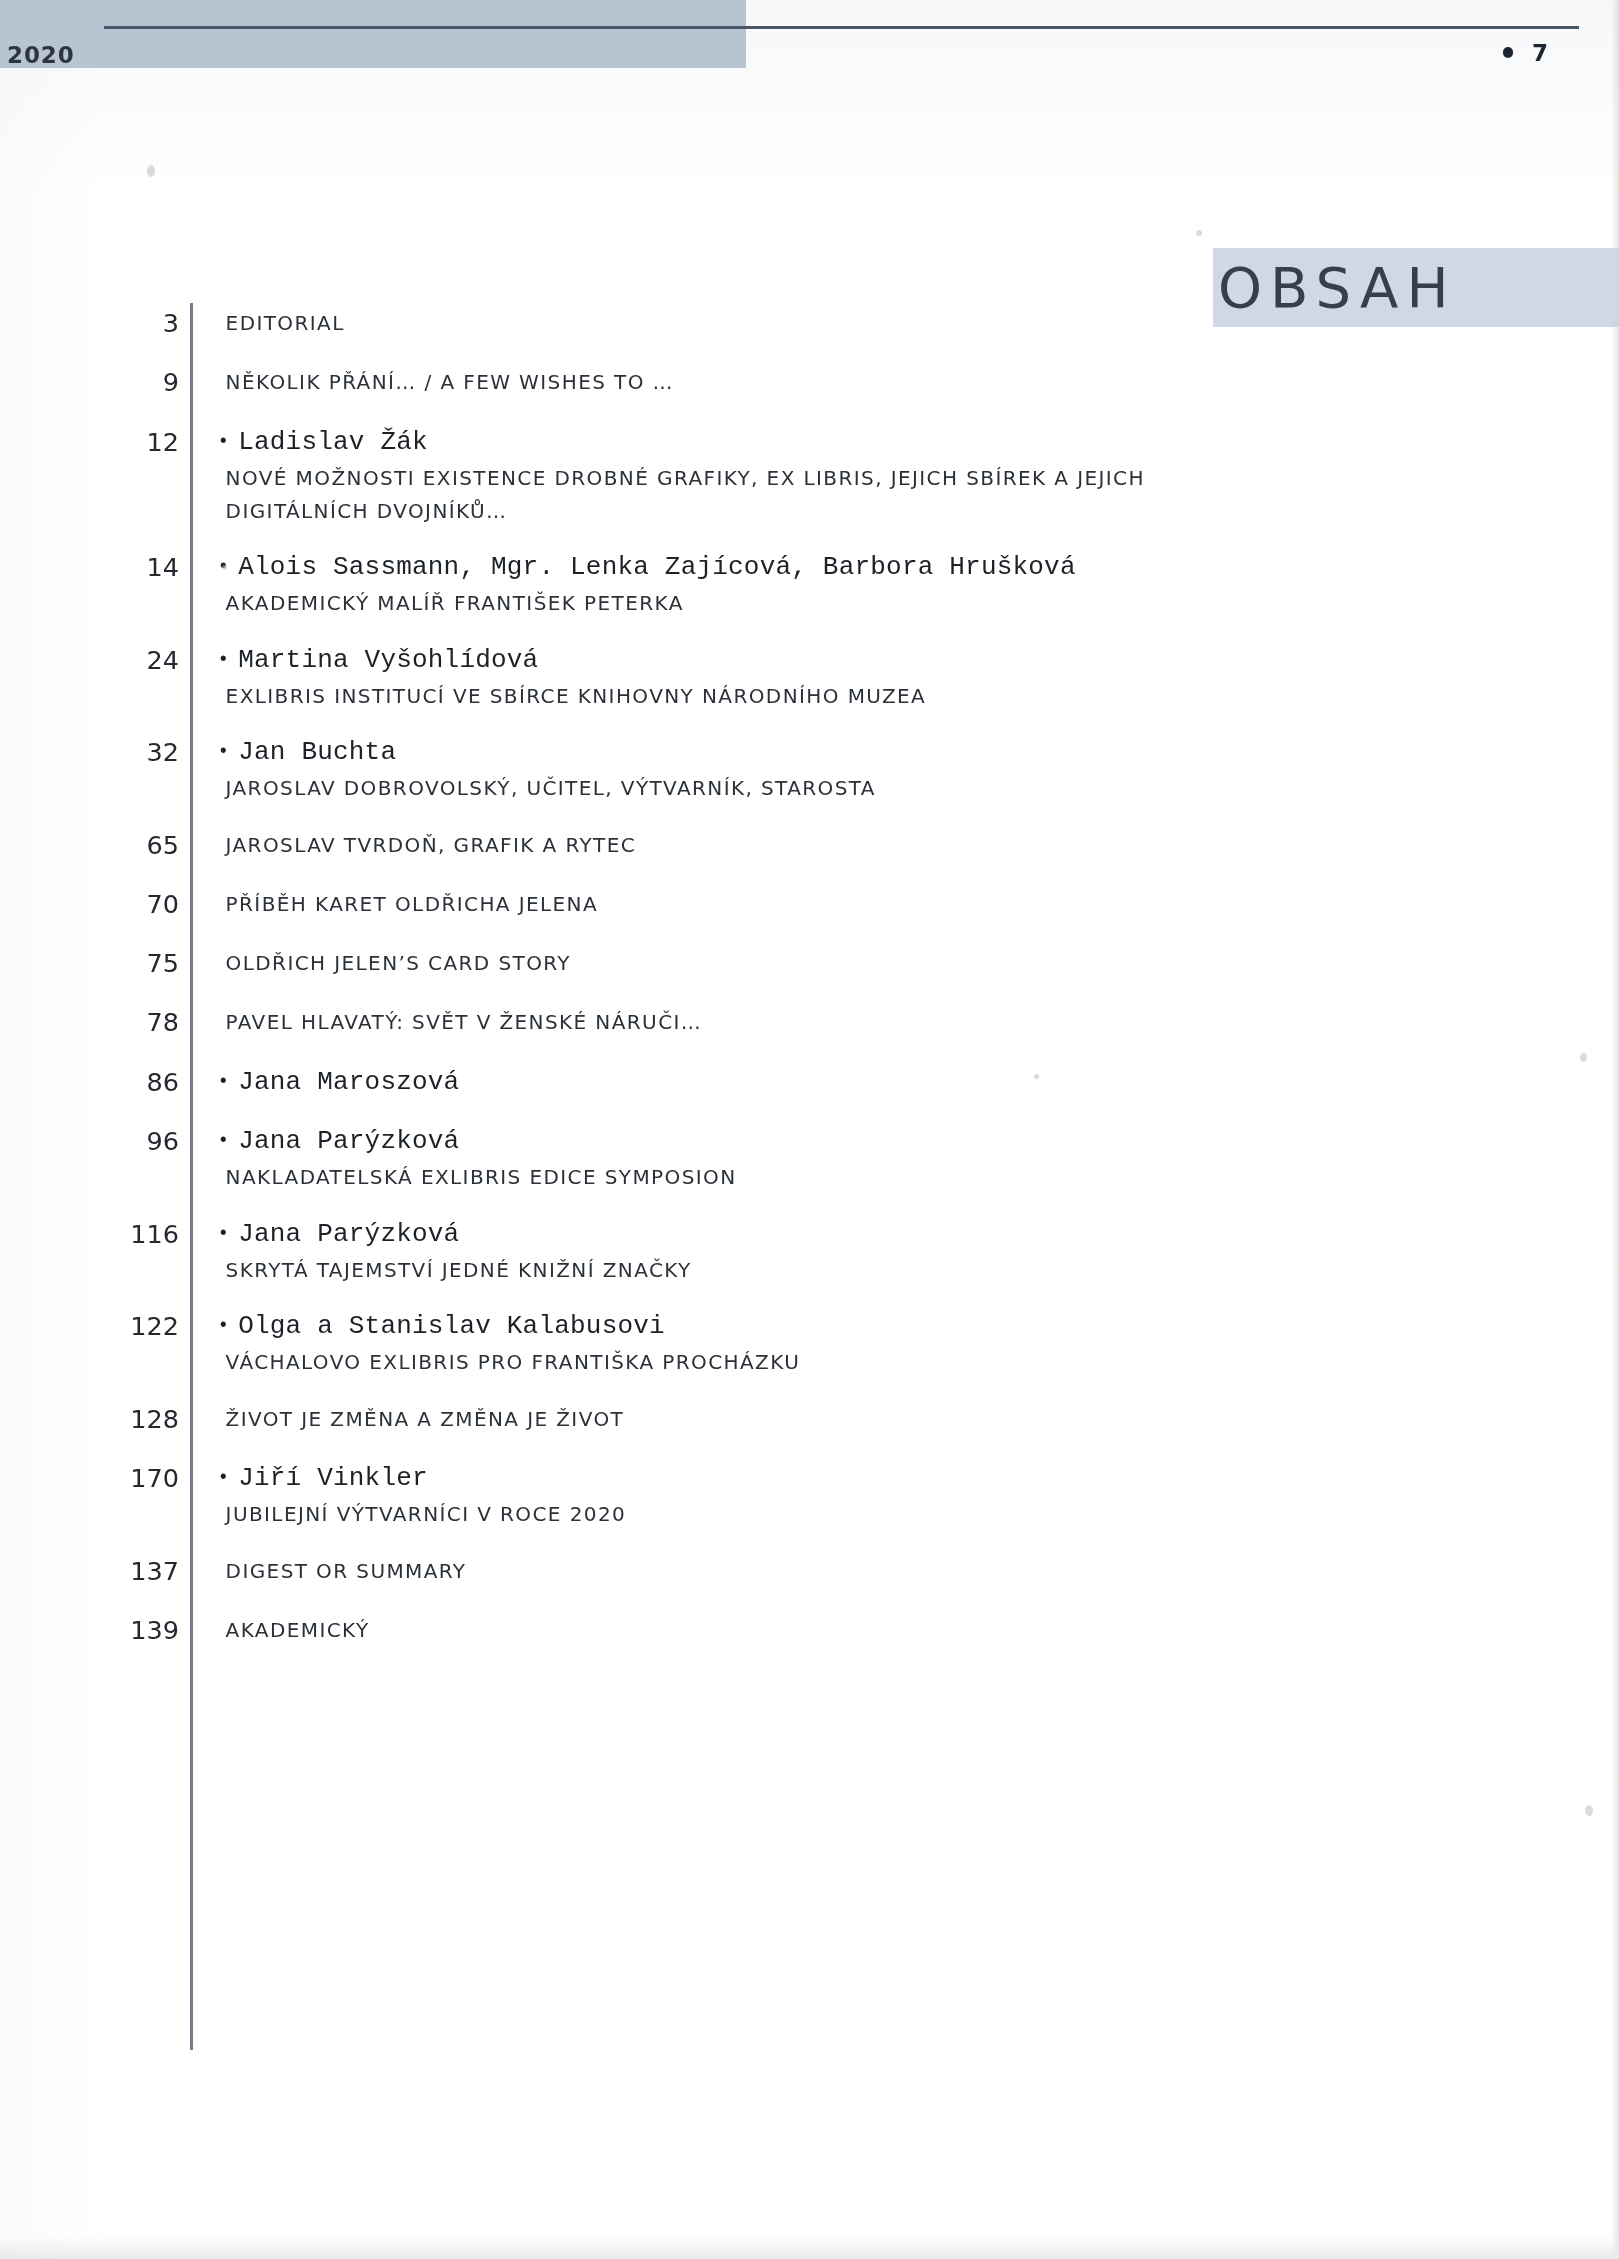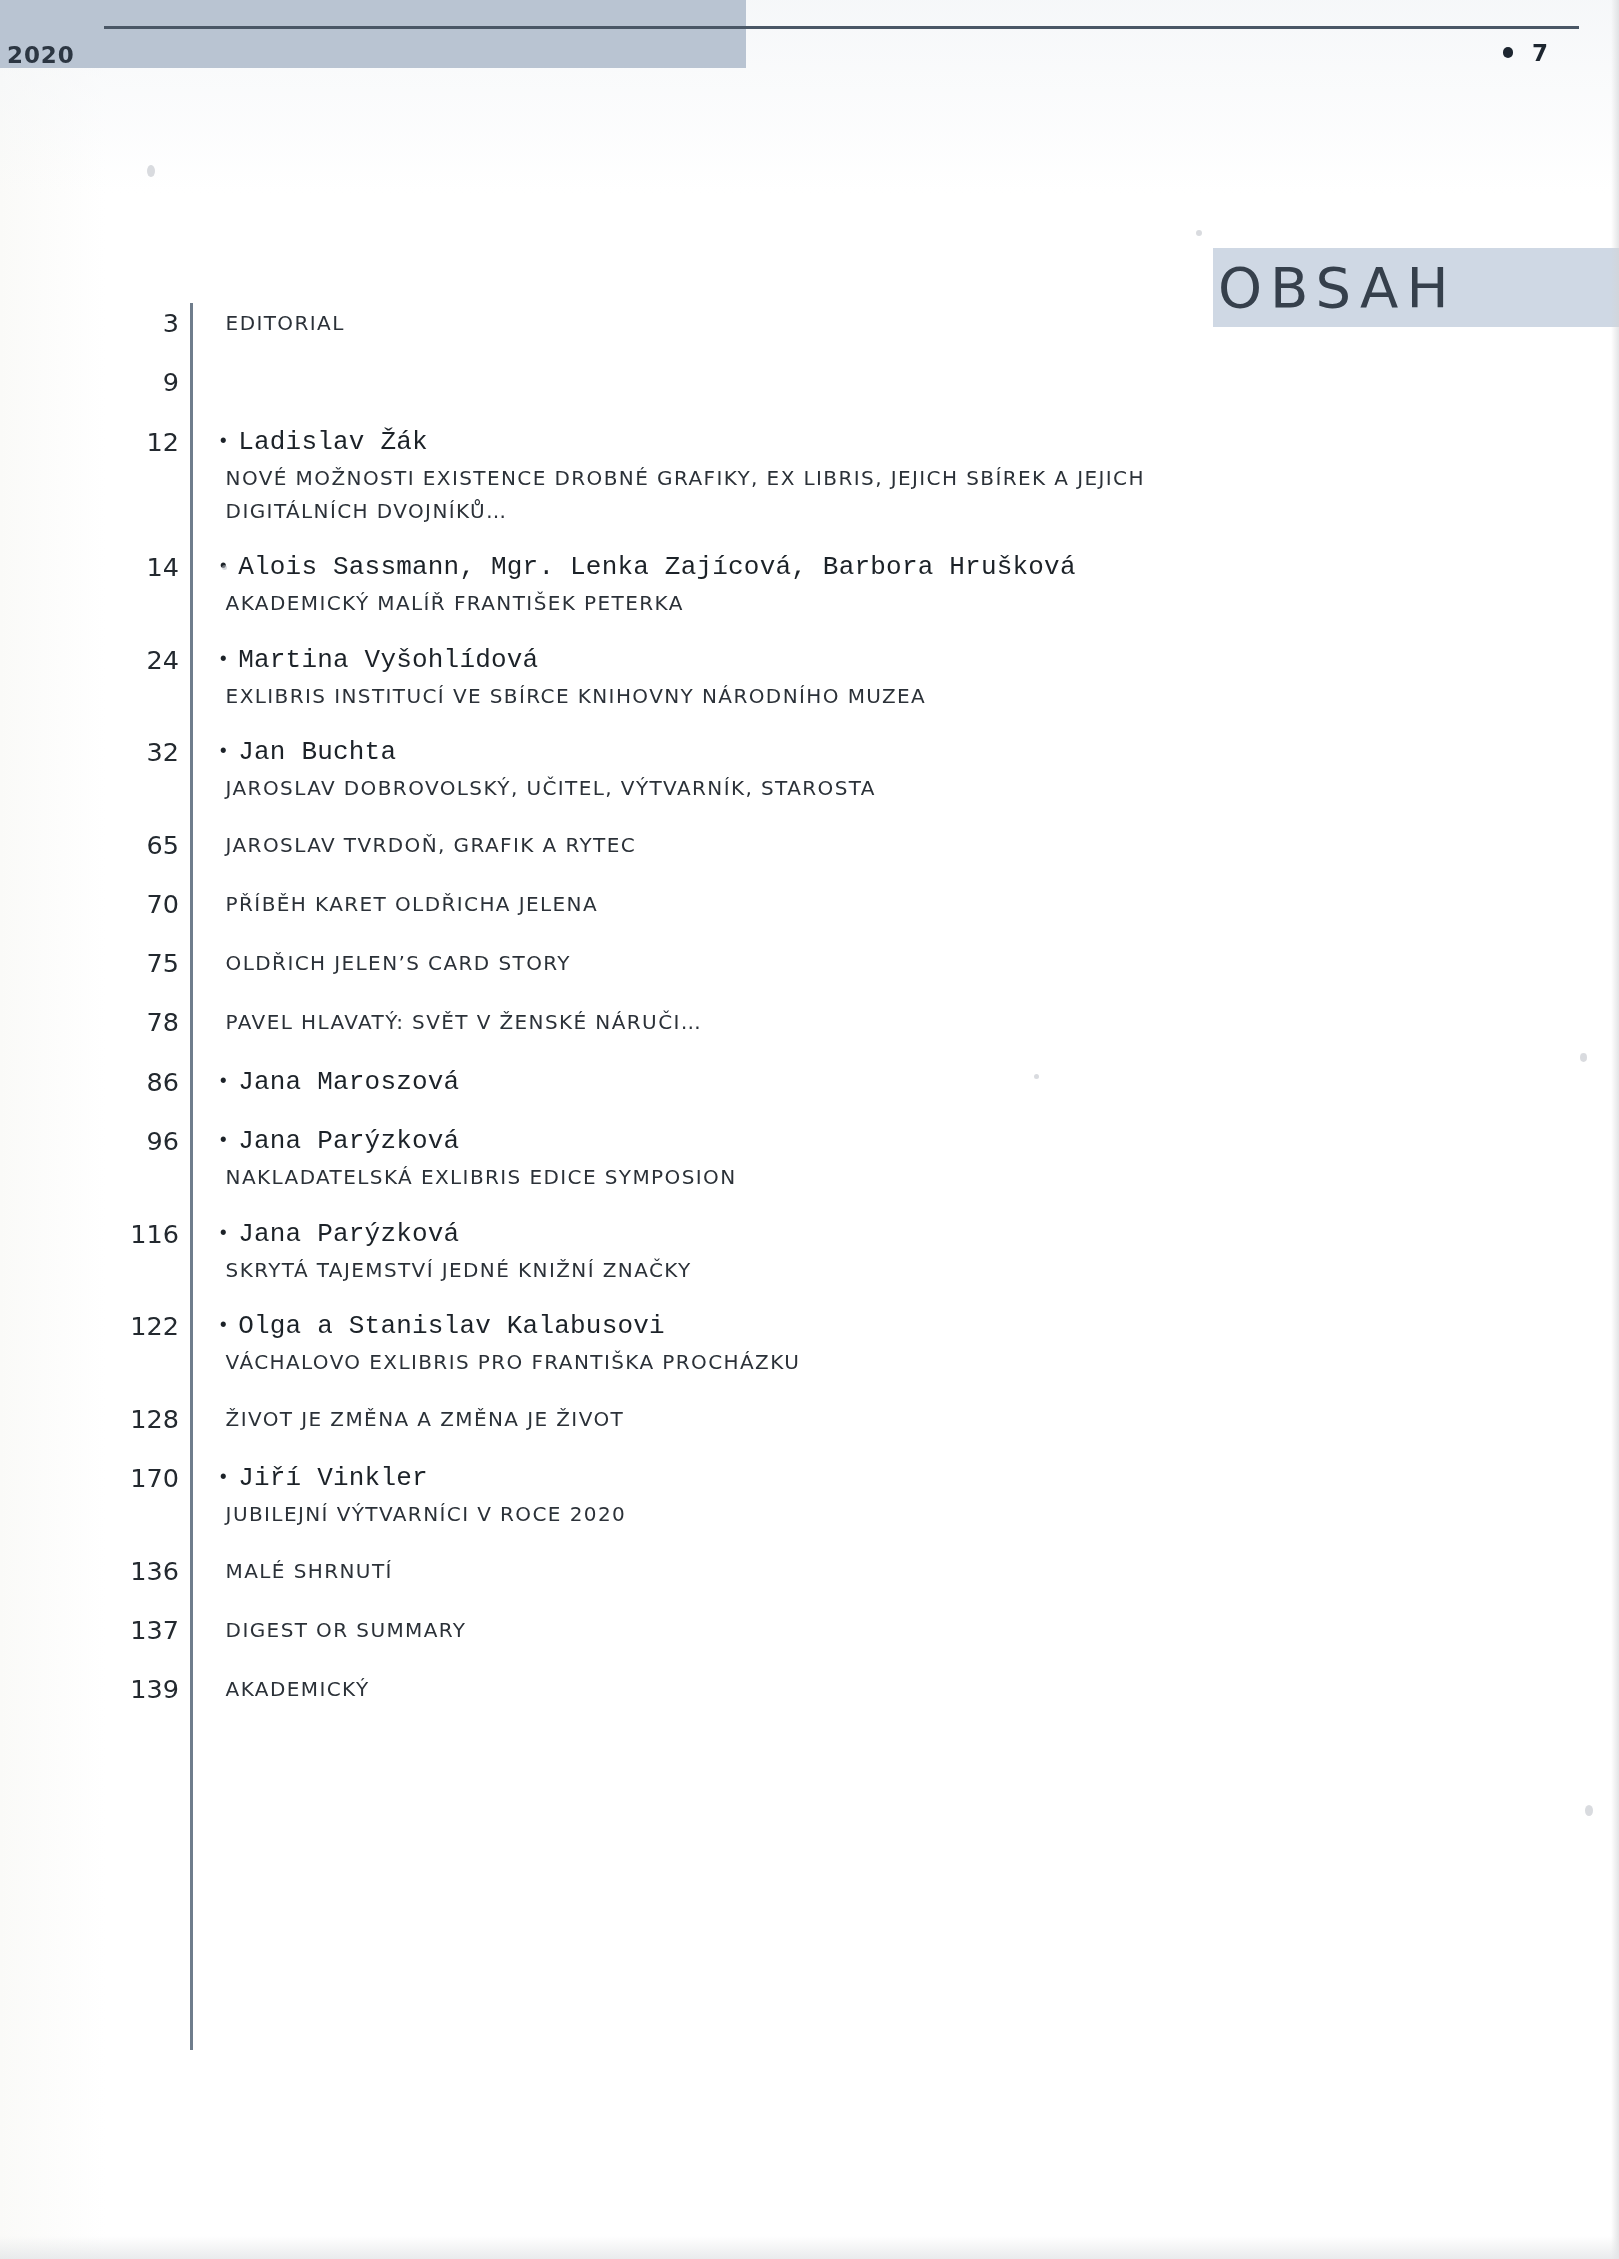--- a/index.html
+++ b/index.html
@@ -212,20 +212,23 @@
 
   <div id="toc">
       <div class="toc-entry spaced">
         <div class="toc-page">3</div>
         <div class="toc-body">
           <div class="toc-title solo">EDITORIAL</div>
         </div>
       </div>
       <div class="toc-entry spaced">
         <div class="toc-page">9</div>
+        <div class="toc-body">
+          <div class="toc-title solo">NĚKOLIK PŘÁNÍ…  /   A FEW WISHES TO …</div>
+        </div>
       </div>
       <div class="toc-entry spaced">
         <div class="toc-page">12</div>
         <div class="toc-body">
           <div class="toc-author"><span class="bullet">•</span><span>Ladislav Žák</span></div>
           <div class="toc-title">NOVÉ MOŽNOSTI EXISTENCE DROBNÉ GRAFIKY, EX LIBRIS, JEJICH SBÍREK A JEJICH DIGITÁLNÍCH DVOJNÍKŮ…</div>
         </div>
       </div>
       <div class="toc-entry spaced">
         <div class="toc-page">14</div>
@@ -303,26 +306,20 @@
         <div class="toc-page">128</div>
         <div class="toc-body">
           <div class="toc-title solo">ŽIVOT JE ZMĚNA A ZMĚNA JE ŽIVOT</div>
         </div>
       </div>
       <div class="toc-entry spaced">
         <div class="toc-page">170</div>
         <div class="toc-body">
           <div class="toc-author"><span class="bullet">•</span><span>Jiří Vinkler</span></div>
           <div class="toc-title">JUBILEJNÍ VÝTVARNÍCI V ROCE 2020</div>
-        </div>
-      </div>
-      <div class="toc-entry spaced">
-        <div class="toc-page">136</div>
-        <div class="toc-body">
-          <div class="toc-title solo">MALÉ SHRNUTÍ</div>
         </div>
       </div>
       <div class="toc-entry spaced">
         <div class="toc-page">137</div>
         <div class="toc-body">
           <div class="toc-title solo">DIGEST OR SUMMARY</div>
         </div>
       </div>
       <div class="toc-entry spaced">
         <div class="toc-page">139</div>

